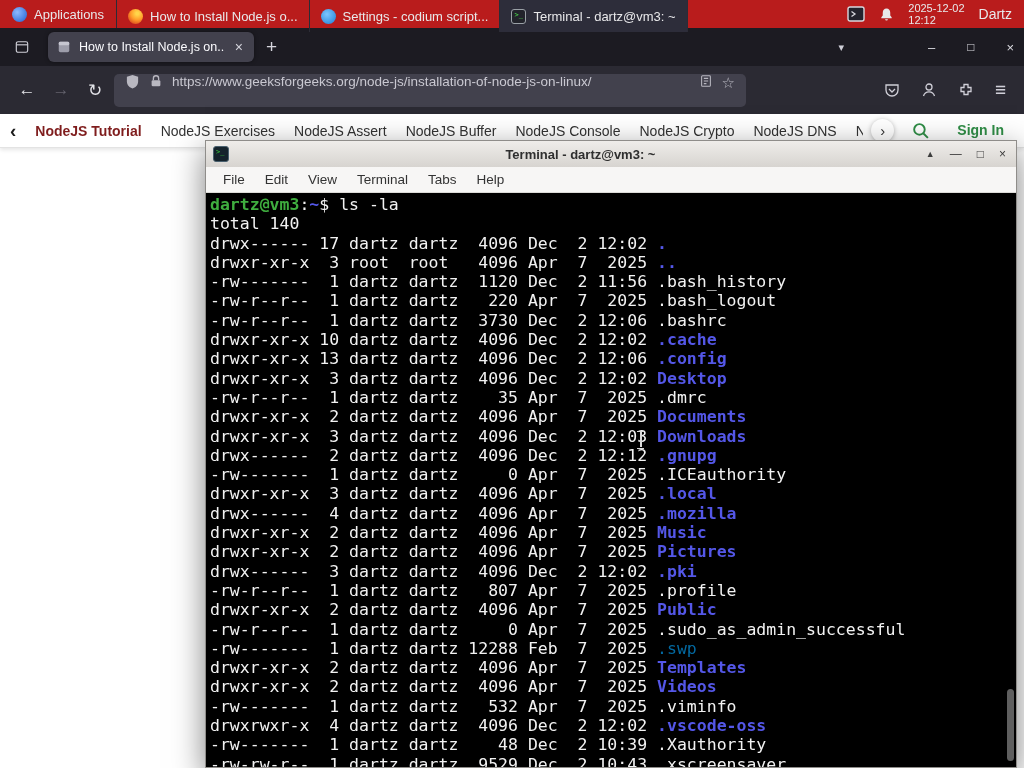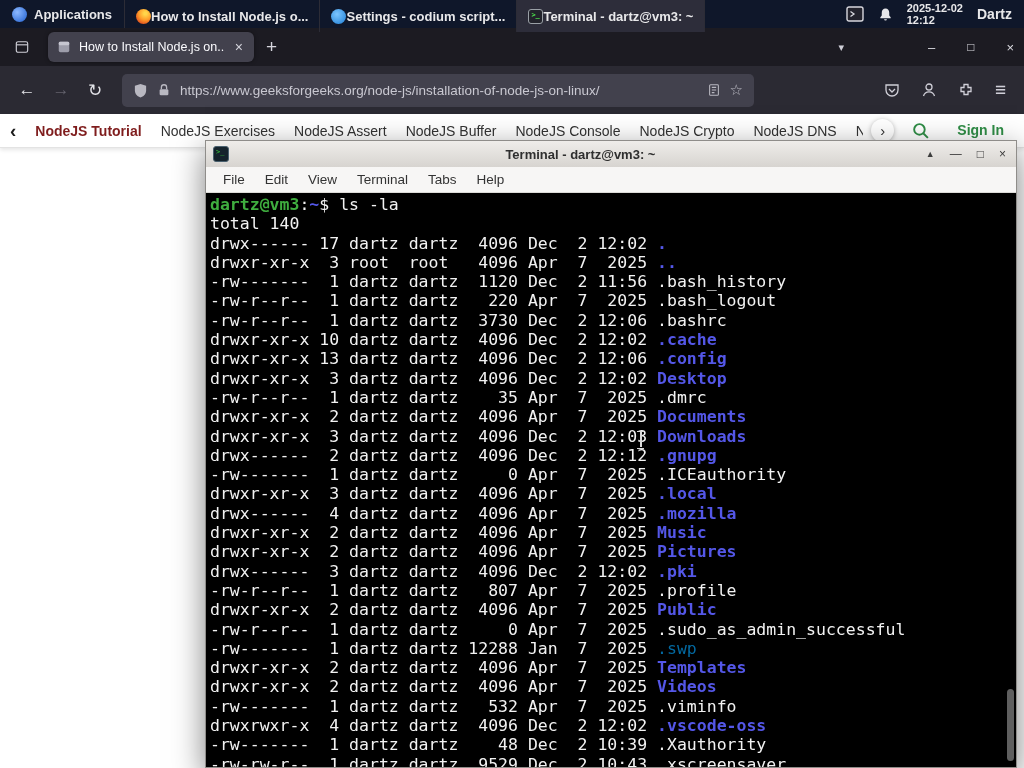--- a/index.html
+++ b/index.html
@@ -1,26 +1,26 @@
 <!DOCTYPE html>
 <html style="--accent-green: #2f8d46; --prompt-green: #3fae3f; --dir-blue: #5457e8; --terminal-fg: #f2f2f2; --terminal-bg: #000000;"><head>
 <meta charset="utf-8">
 <style>
   * { box-sizing: border-box; margin: 0; padding: 0; }
   html, body { width: 1024px; height: 768px; overflow: hidden; }
   body { position: relative; background: #fff; font-family: "Liberation Sans", sans-serif; }
 
   
-  .top-panel { position: absolute; top:0; left:0; width:1024px; height:28px; background:#0f172a;
-    display:flex; justify-content:space-between; align-items:center; color:#e8e8ea; font-size:13px; z-index:100;font-weight:bold; }
+  .top-panel { position: absolute; top:0; left:0; width:1024px; height:28px; background:#b91c1c;
+    display:flex; justify-content:space-between; align-items:center; color:#e8e8ea; font-size:13px; z-index:100; }
   .panel-left { display:flex; align-items:center; height:100%; }
   .apps-btn { display:flex; gap:7px; padding:0 12px; align-items:center; height:100%; border-right:1px solid #2c2c36; cursor:default; }
   .apps-icon { width:15px; height:15px; border-radius:50%; background: radial-gradient(circle at 35% 35%, #8db9ff, #1f5fd0); }
   .taskbar { display:flex; height:100%; }
-  .task-item { display:flex; align-items:center; padding:16px 11px; height:100%; border-right:1px solid #2c2c36; max-width:218px; }
+  .task-item { display:flex; gap:7px; align-items:center; padding:16px 11px; height:100%; border-right:1px solid #2c2c36; max-width:218px; }
   .task-item.active { background:#2d2d3a; }
   .task-label { white-space:nowrap; overflow:hidden; text-overflow:ellipsis; }
   .task-icon { width:15px; height:15px; flex:0 0 15px; }
   .task-icon.firefox-icon { border-radius:50%; background: radial-gradient(circle at 62% 30%, #ffd54a 10%, #ff9d2a 45%, #e04e1f 80%); }
   .task-icon.codium-icon { border-radius:50%; background: radial-gradient(circle at 40% 35%, #7cc6ff, #1e7fd6); }
   .task-icon.terminal-icon { border-radius:3px; background:#22232b; border:1px solid #9aa0a6; position:relative; }
   .task-icon.terminal-icon::after { content:">_"; position:absolute; left:2px; top:1px; font-size:7px; color:#4ce64c; font-family:"DejaVu Sans Mono", monospace; }
   .panel-right { display:flex; align-items:center; gap:14px; padding-right:12px; height:100%; }
   .tray-icon { display:flex; align-items:center; }
   .bell { display:flex; align-items:center; }
@@ -37,22 +37,22 @@
   .tab-close { font-size:14px; color:#d5d5dd; padding:0 2px; }
   .new-tab { font-size:19px; margin-left:12px; color:#d5d5dd; }
   .tabbar-right { margin-left:auto; display:flex; align-items:center; font-size:13px; }
   .tabbar-right .listtabs { margin-right:52px; font-size:11px; }
   .winctl { margin-left:32px; font-size:13px; color:#dcdce2; }
   .winctl.sq { font-size:12px; }
 
   .nav-bar { height:48px; background:#2b2a33; display:flex; align-items:center; padding:0 12px; gap:4px; }
   .navbtn { color:#e3e3e8; font-size:17px; width:30px; text-align:center; }
   .navbtn.dim { color:#63626d; }
-  .url-bar { margin-left:8px; width:632px; height:33px; background:#42414d; border-radius:5px;
-    display:flex; align-items:center; padding:0 11px; gap:9px; color:#cfcfd8; }
+  .url-bar { width:632px; height:33px; background:#42414d; border-radius:5px;
+    display:flex; align-items:flex-start; padding:0 11px; gap:9px; color:#cfcfd8; }
   .url-text { color:#c9c8d1; font-size:13.5px; white-space:nowrap; overflow:hidden; flex:1; }
   .uicon { display:flex; align-items:center; }
   .star { font-size:15px; color:#b9b8c1; }
   .toolbar-icons { margin-left:auto; display:flex; align-items:center; gap:21px; padding-right:6px; }
   .hamburger { font-size:19px; color:#d0cfd8; }
 
   .gfg-nav { height:34px; background:#fff; border-bottom:1px solid #e3e3e3; box-shadow:0 2px 4px rgba(0,0,0,.10);
     display:flex; align-items:center; padding:0 10px; gap:19px; font-size:14px; color:#2f2f2f; position:relative; overflow:hidden; }
   .gfg-chevron-left { font-size:19px; font-weight:bold; color:#1b1b1b; }
   .gfg-primary { font-weight:bold; color:#7f1d1d; white-space:nowrap; }
@@ -273,21 +273,21 @@
         <div class="term-line"><span class="meta">drwx------  2 dartz dartz  4096 Dec  2 12:12 </span><span class="blue">.gnupg</span></div>
         <div class="term-line"><span class="meta">-rw-------  1 dartz dartz     0 Apr  7  2025 </span><span>.ICEauthority</span></div>
         <div class="term-line"><span class="meta">drwxr-xr-x  3 dartz dartz  4096 Apr  7  2025 </span><span class="blue">.local</span></div>
         <div class="term-line"><span class="meta">drwx------  4 dartz dartz  4096 Apr  7  2025 </span><span class="blue">.mozilla</span></div>
         <div class="term-line"><span class="meta">drwxr-xr-x  2 dartz dartz  4096 Apr  7  2025 </span><span class="blue">Music</span></div>
         <div class="term-line"><span class="meta">drwxr-xr-x  2 dartz dartz  4096 Apr  7  2025 </span><span class="blue">Pictures</span></div>
         <div class="term-line"><span class="meta">drwx------  3 dartz dartz  4096 Dec  2 12:02 </span><span class="blue">.pki</span></div>
         <div class="term-line"><span class="meta">-rw-r--r--  1 dartz dartz   807 Apr  7  2025 </span><span>.profile</span></div>
         <div class="term-line"><span class="meta">drwxr-xr-x  2 dartz dartz  4096 Apr  7  2025 </span><span class="blue">Public</span></div>
         <div class="term-line"><span class="meta">-rw-r--r--  1 dartz dartz     0 Apr  7  2025 </span><span>.sudo_as_admin_successful</span></div>
-        <div class="term-line"><span class="meta">-rw-------  1 dartz dartz 12288 Jan  7  2025 </span><span class="dimname">.swp</span></div>
+        <div class="term-line"><span class="meta">-rw-------  1 dartz dartz 12288 Feb  7  2025 </span><span class="dimname">.swp</span></div>
         <div class="term-line"><span class="meta">drwxr-xr-x  2 dartz dartz  4096 Apr  7  2025 </span><span class="blue">Templates</span></div>
         <div class="term-line"><span class="meta">drwxr-xr-x  2 dartz dartz  4096 Apr  7  2025 </span><span class="blue">Videos</span></div>
         <div class="term-line"><span class="meta">-rw-------  1 dartz dartz   532 Apr  7  2025 </span><span>.viminfo</span></div>
         <div class="term-line"><span class="meta">drwxrwxr-x  4 dartz dartz  4096 Dec  2 12:02 </span><span class="blue">.vscode-oss</span></div>
         <div class="term-line"><span class="meta">-rw-------  1 dartz dartz    48 Dec  2 10:39 </span><span>.Xauthority</span></div>
         <div class="term-line"><span class="meta">-rw-rw-r--  1 dartz dartz  9529 Dec  2 10:43 </span><span>.xscreensaver</span></div>
       </div>
     <div class="scroll-thumb"></div>
     <div class="ibeam"></div>
   </div>

